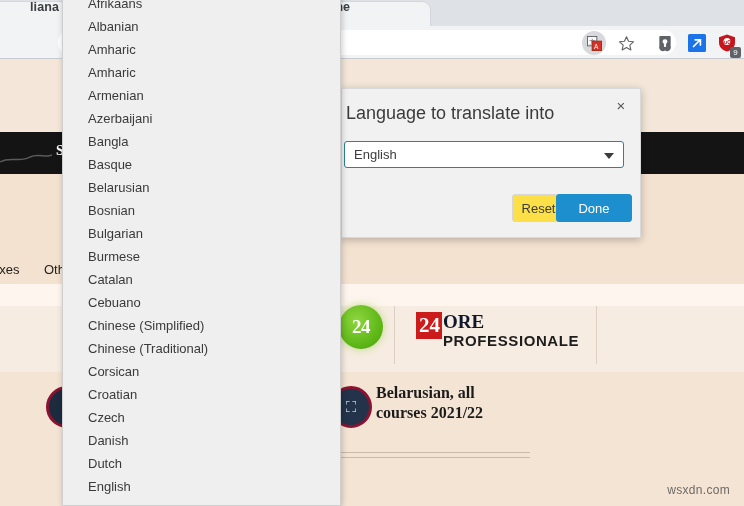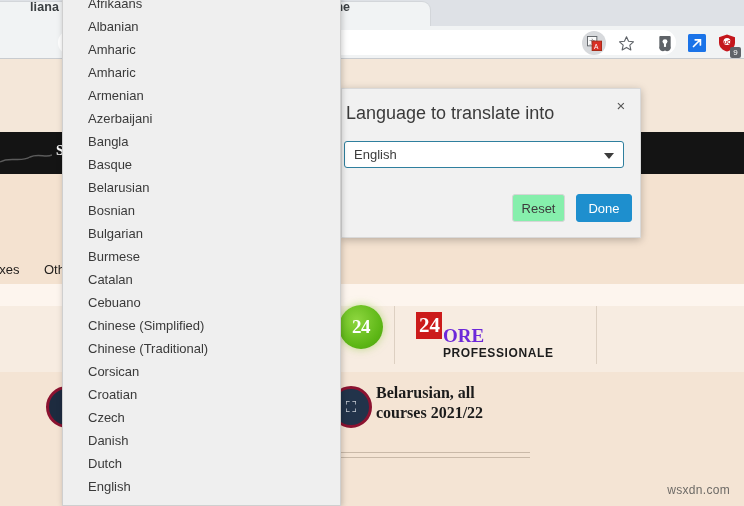--- a/index.html
+++ b/index.html
@@ -247,29 +247,28 @@
     font-weight: bold;
     font-size: 21px;
     padding: 3px 2px 4px 3px;
     line-height: 20px;
   }
   .ore-right { margin-left: 1px; }
   .ore-word {
     font-family: "Liberation Serif", serif;
     font-weight: bold;
     font-size: 19px;
-    color: #6d28d9;
+    color: #0f172a;
     line-height: 19px;
     display: block;
-    margin-top: 14px;
   }
   .ore-sub {
     font-family: "Liberation Sans", sans-serif;
     font-weight: bold;
-    font-size: 12px;
+    font-size: 15px;
     letter-spacing: 0.6px;
     color: #1d1d1d;
     display: block;
     margin-top: 1px;
   }
 
   .card-area {
     position: absolute;
     left: 0;
     top: 372px;
@@ -414,28 +413,28 @@
     display: flex;
     align-items: center;
     justify-content: center;
     box-sizing: border-box;
     cursor: default;
   }
   .btn-reset {
     right: 75px;
     top: 105px;
     width: 53px;
-    background: #86efac;
+    background: #fde047;
     border: 1px solid #d6d6d6;
     color: #3c3c3c;
   }
   .btn-done {
     right: 8px;
     top: 105px;
-    width: 56px;
+    width: 76px;
     background: #1e8fce;
     border: 1px solid #1e8fce;
     color: #ffffff;
   }
 
   
   #lang-dropdown {
     position: absolute;
     left: 62px;
     top: -8px;

